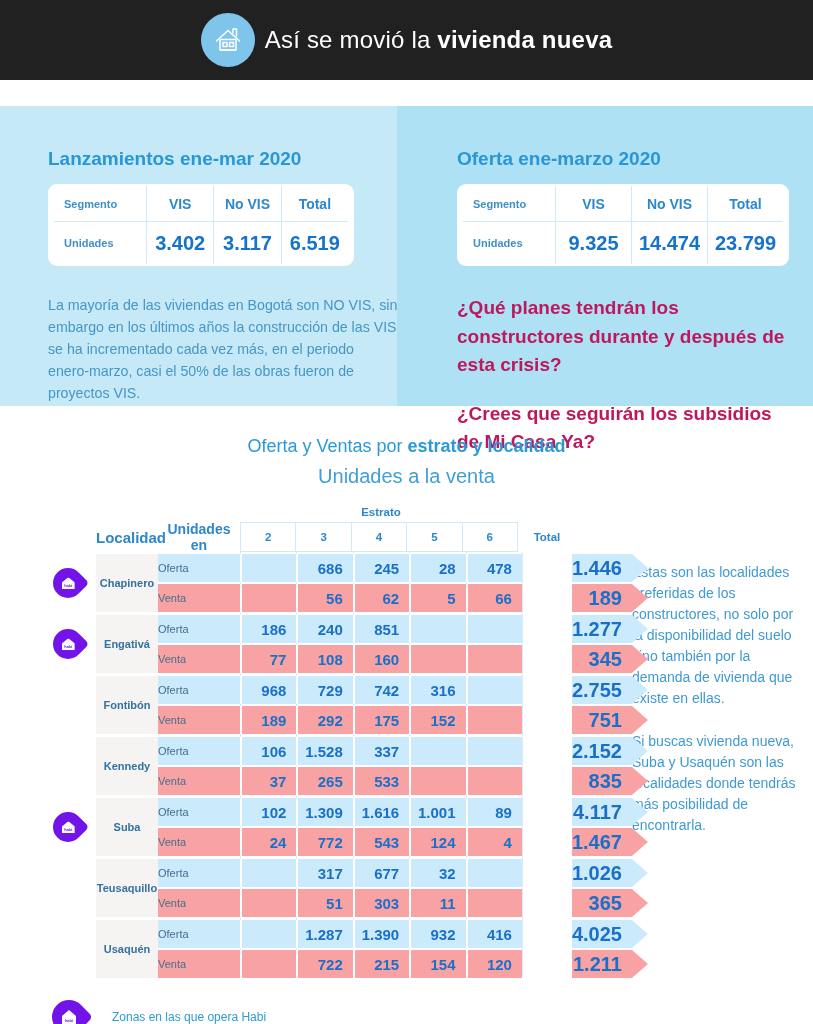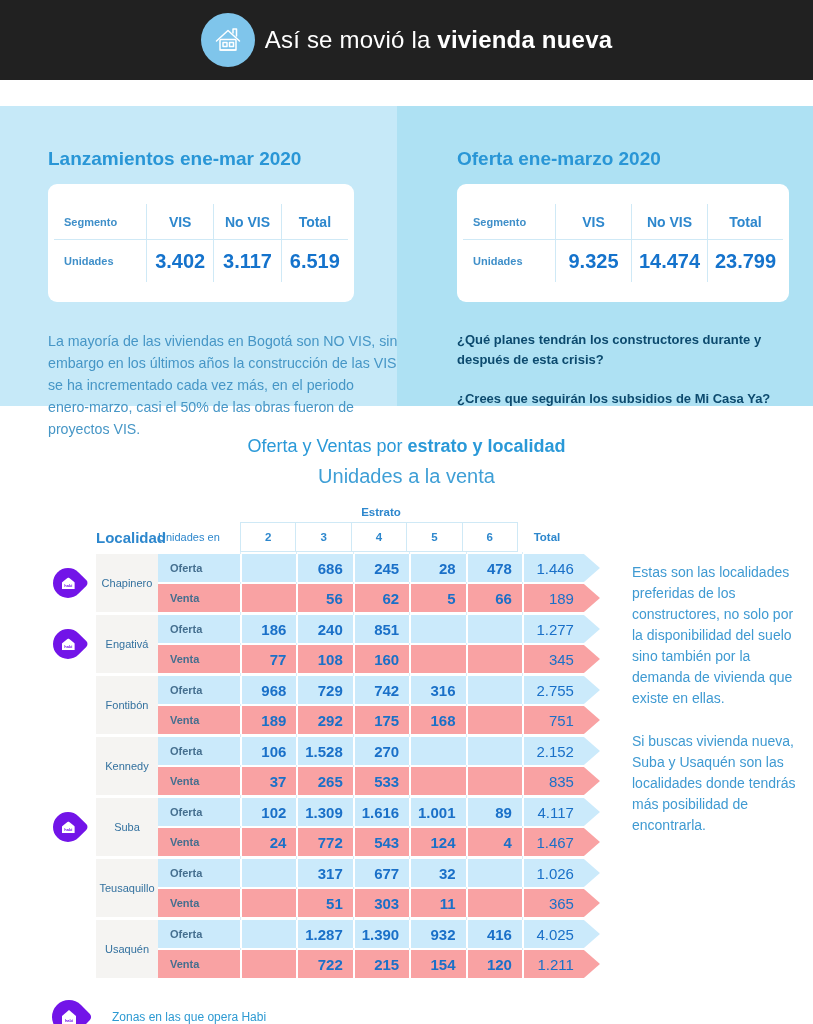--- a/index.html
+++ b/index.html
@@ -12,65 +12,65 @@
   .top-title { color:#ffffff; font-size:24px; letter-spacing:.2px; }
   .top-title b { font-weight:700; }
   .white-strip { height:6px; background:#fff; }
 
   
   .blue-band { display:flex; height:300px;margin-top:20px; }
   .panel-left  { width:397px; background:#c6e9f8; padding:42px 0 0 48px; }
   .panel-right { width:416px; background:#aee1f3; padding:42px 0 0 60px; }
   .panel-title { color:#2996d6; font-size:19px; font-weight:600; margin-bottom:14px; }
 
-  .stat-card { background:#fff; border-radius:9px; padding:20px 6px; }
+  .stat-card { background:#fff; border-radius:9px; padding:2px 6px; }
   .panel-left  .stat-card { width:306px; }
   .panel-right .stat-card { width:332px; }
   .stat-grid { display:grid; grid-template-columns:92px 1fr 1fr 1fr; }
   .stat-grid > div { display:flex; align-items:center; justify-content:center; }
   .sg-head { height:36px; border-bottom:1px solid #cfe9f6; color:#2d87cd; font-size:14px; font-weight:700; }
   .sg-head.sg-first, .sg-val.sg-first { justify-content:flex-start; padding-left:10px; color:#3f8fc9; font-size:11px; font-weight:600; }
   .sg-val { height:42px; color:#1573cc; font-size:20px; font-weight:800; }
   .col-sep { border-left:1px solid #cfe9f6; }
 
   .panel-para { margin-top:28px; width:350px; color:#4696c6; font-size:14.2px; line-height:1.55; }
-  .panel-q { width:336px; color:#0c4a6e; font-size:13px; font-weight:700; line-height:1.5; }
+  .panel-q { width:336px; color:#be185d; font-size:19px; font-weight:700; line-height:1.5; }
   .panel-q + .panel-q { margin-top:20px; }
   .q-block { margin-top:28px; }
 
   
   .main-section { position:relative; padding-top:30px; }
   .main-title { text-align:center; color:#2a99d8; font-size:18px; }
   .main-title b { font-weight:700; }
   .main-subtitle { text-align:center; color:#3f9fd6; font-size:20px; margin-top:8px; }
 
   .table-wrap { position:relative; width:650px; margin:18px 0 0 40px; }
   .estrato-caption { margin-left:200px; width:282px; text-align:center; color:#2d87cd; font-size:11.5px; font-weight:700; height:16px; }
   .t-header { display:flex; height:30px; margin-bottom:2px; align-items:center; position:relative; z-index:1; }
   .th-spacer { width:56px; }
   .th-loc { width:62px; text-align:center; color:#2d87cd; font-size:15px; font-weight:700; }
-  .th-unid { width:82px; text-align:left; color:#2d87cd; font-size:11px; font-weight:400; }
+  .th-unid { width:82px; text-align:center; color:#2d87cd; font-size:14px; font-weight:700; }
   .th-est { width:56.4px; height:30px; line-height:28px; text-align:center; color:#2d87cd; font-size:11.5px; font-weight:700; border:1px solid #cfe9f6; }
   .th-est + .th-est { margin-left:-1px; }
   .th-total { width:78px; padding-right:20px; text-align:center; color:#2d87cd; font-size:11.5px; font-weight:700; }
 
   .vline { position:absolute; width:1px; background:#d9eef9; top:46px; z-index:0; }
 
   .locality-group { display:flex; margin-bottom:3px; position:relative; z-index:1; }
   .icon-col { width:56px; display:flex; align-items:center; justify-content:center; }
-  .loc-cell { width:62px; height:58px; background:#f5f4f2; display:flex; align-items:center; justify-content:center; color:#33719f; font-size:11px; font-weight:400; text-align:center; }
+  .loc-cell { width:62px; height:58px; background:#f5f4f2; display:flex; align-items:center; justify-content:center; color:#33719f; font-size:11px; font-weight:700; text-align:center; }
   .rows-block { display:flex; flex-direction:column; }
   .r-row { display:flex; height:28px; }
   .r-row.venta { margin-top:2px; }
   .r-row.oferta > div { background:#cbeafb; }
   .r-row.venta  > div { background:#f9a2a3; }
-  .u-label { width:82px; display:flex; align-items:center; padding-left:12px; font-size:11px; font-weight:700; color:#456f8f; }
+  .u-label { width:82px; display:flex; align-items:center; font-size:11px; font-weight:400; color:#456f8f; }
   .e-cell { width:56.4px; display:flex; align-items:center; justify-content:flex-end; padding-right:10px; font-size:15px; font-weight:700; color:#1a70c8; border-left:2px solid #fff; }
-  .t-cell { width:78px; display:flex; align-items:center; justify-content:flex-end; padding-right:26px; font-size:15px; font-weight:400; color:#1a70c8; border-left:2px solid #fff;
-            clip-path:polygon(0 0, calc(100% - 16px) 0, 100% 50%, calc(100% - 16px) 100%, 0 100%); }
+  .t-cell { width:78px; display:flex; align-items:center; justify-content:flex-end; padding-right:26px; font-size:20px; font-weight:700; color:#1a70c8; border-left:2px solid #fff;
+            clip-path:polygon(0 0, calc(100% - 16px) 0, 100% 50%, calc(100% - 16px) 100%, 0 100%);margin-left:48px; }
 
   .side-text { position:absolute; left:632px; top:156px; width:172px; color:#3f9ad2; font-size:14px; line-height:1.5; }
   .side-text p + p { margin-top:22px; }
 
   .legend { display:flex; align-items:center; gap:26px; margin:22px 0 0 52px; }
   .legend-label { color:#2d9ad2; font-size:12px; }
 
   
   .pin { position:relative; background:#7214e8; border-radius:50% 14% 50% 50%; transform:rotate(45deg); display:flex; align-items:center; justify-content:center; }
   .pin-house { transform:rotate(-45deg); background:#fff; clip-path:polygon(50% 0,100% 42%,100% 100%,0 100%,0 42%); display:flex; align-items:flex-end; justify-content:center; }
@@ -225,35 +225,35 @@
               <div class="e-cell">742</div>
               <div class="e-cell">316</div>
               <div class="e-cell"></div>
               <div class="t-cell">2.755</div>
             </div>
             <div class="r-row venta">
               <div class="u-label">Venta</div>
               <div class="e-cell">189</div>
               <div class="e-cell">292</div>
               <div class="e-cell">175</div>
-              <div class="e-cell">168</div>
+              <div class="e-cell">152</div>
               <div class="e-cell"></div>
               <div class="t-cell">751</div>
             </div>
           </div>
         </div>
         <div class="locality-group">
           <div class="icon-col"></div>
           <div class="loc-cell">Kennedy</div>
           <div class="rows-block">
             <div class="r-row oferta">
               <div class="u-label">Oferta</div>
               <div class="e-cell">106</div>
               <div class="e-cell">1.528</div>
-              <div class="e-cell">270</div>
+              <div class="e-cell">337</div>
               <div class="e-cell"></div>
               <div class="e-cell"></div>
               <div class="t-cell">2.152</div>
             </div>
             <div class="r-row venta">
               <div class="u-label">Venta</div>
               <div class="e-cell">37</div>
               <div class="e-cell">265</div>
               <div class="e-cell">533</div>
               <div class="e-cell"></div>

